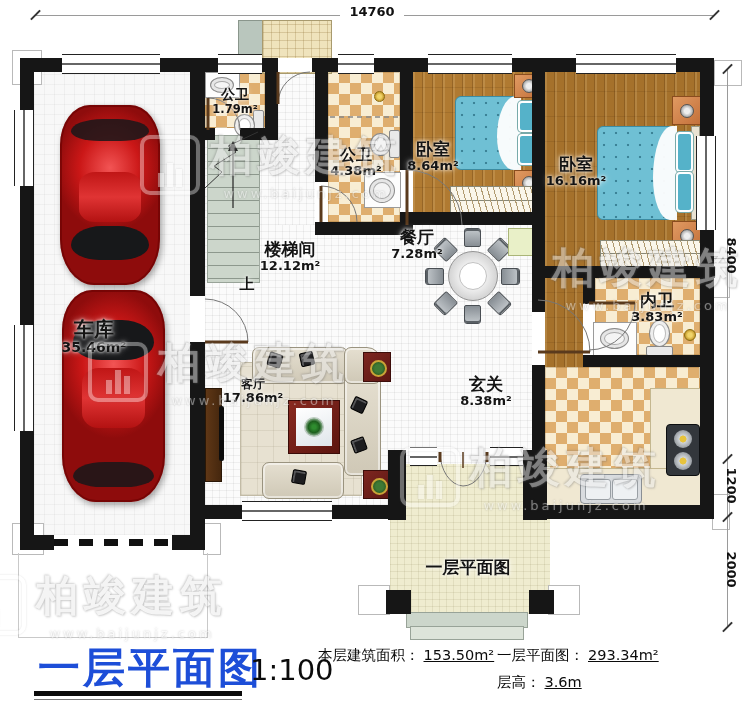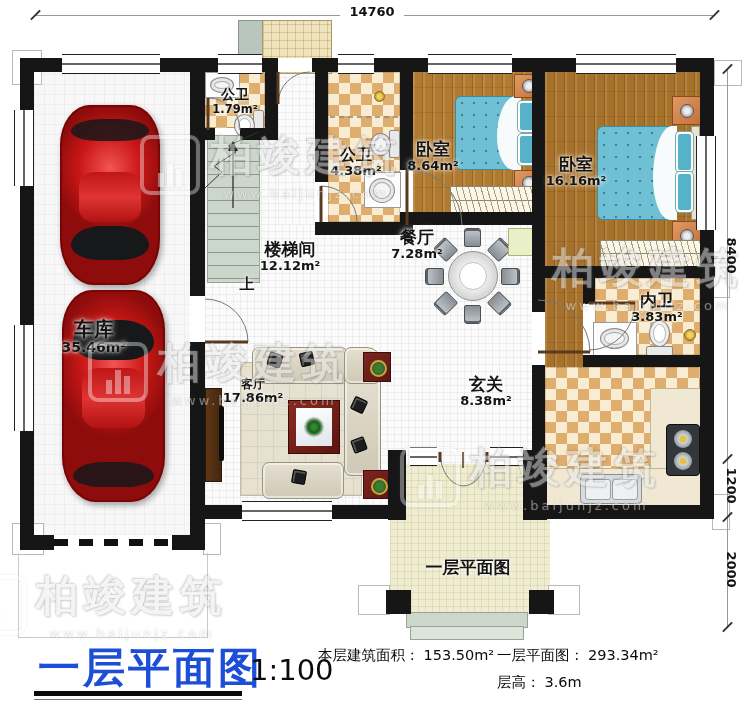--- a/index.html
+++ b/index.html
@@ -83,21 +83,21 @@
            text-shadow:0 0 2px rgba(80,80,80,.7);}
   
   .dimline{position:absolute;background:#9a9a9a;}
   .tick{position:absolute;width:13px;height:2px;background:#333;transform:rotate(-45deg);}
   .dimtxt{position:absolute;font-size:13px;font-weight:bold;color:#111;text-align:center;background:#fff;padding:0 3px;}
   .dimtxt.vert{transform:rotate(90deg);background:transparent;}
   
   .title-cn{position:absolute;font-size:42px;font-weight:bold;letter-spacing:3px;color:#1d4ed8;text-align:right;}
   .title-scale{position:absolute;font-size:29px;color:#0b0b0b;}
   .stat{position:absolute;font-size:14.5px;color:#0b0b0b;white-space:nowrap;}
-  .stat .v{margin-left:4px;}
+  .stat .v{margin-left:4px;text-decoration:underline;}
 </style>
 </head>
 <body>
 
 <div id="stage">
 
   <div class="floor-garage" style="left:34px;top:72px;width:156px;height:463px;"></div>
   <div class="floor-grid" style="left:278px;top:72px;width:37px;height:160px;"></div>
   <div class="floor-grid" style="left:205px;top:140px;width:73px;height:92px;"></div>
   <div class="floor-grid" style="left:205px;top:225px;width:327px;height:280px;"></div>

